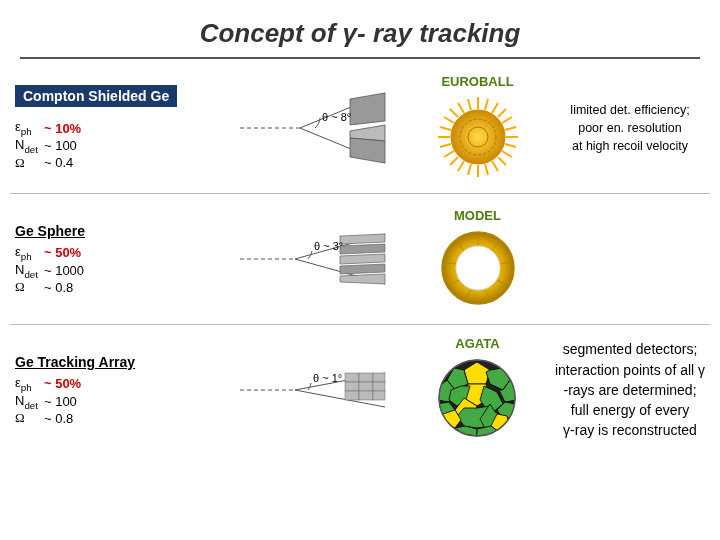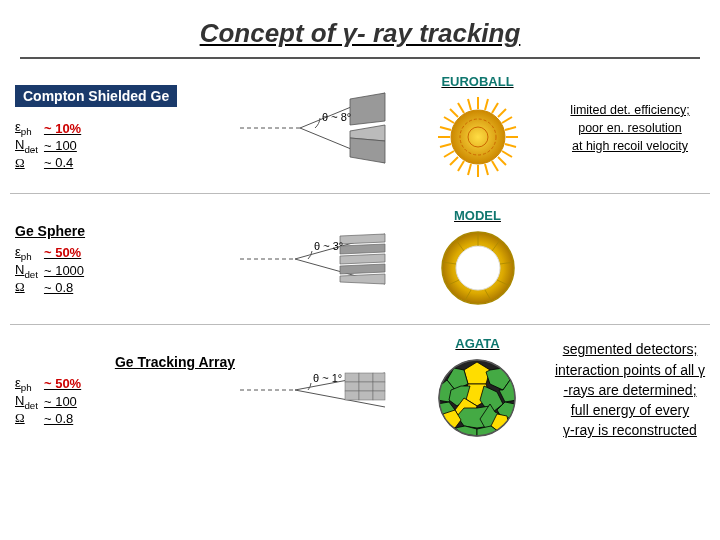--- a/index.html
+++ b/index.html
@@ -10,21 +10,20 @@
       font-family: Arial, sans-serif;
       overflow: hidden;
       position: relative;
     }
 
     .page {
       width: 720px;
       height: 379px;
       position: relative;
       background: #fff;
-      text-decoration: underline;
     }
 
     .title-section {
       text-align: center;
       padding: 18px 0 8px 0;
       border-bottom: 2px solid #555;
       margin: 0 20px;
     }
 
     .title {
@@ -68,21 +67,21 @@
       width: 135px;
       flex-shrink: 0;
       display: flex;
       flex-direction: column;
       align-items: center;
     }
 
     .ball-label {
       font-size: 13px;
       font-weight: bold;
-      color: #0f766e;
+      color: #4d7c0f;
       margin-bottom: 3px;
     }
 
     .right-panel {
       flex: 1;
       font-size: 12.5px;
       color: #000;
       text-align: center;
       line-height: 1.45;
       padding: 0 4px;
@@ -271,21 +270,21 @@
           </g>
         </svg>
       </div>
 
     </div>
 
     <hr class="row-separator">
 
     <div class="single-row">
       <div class="left-panel">
-        <div style="font-size:14px; font-weight:bold; text-decoration:underline; margin-bottom:5px; color:#000;text-align:right;">Ge Tracking Array</div>
+        <div style="font-size:14px; font-weight:bold; text-decoration:underline; margin-bottom:5px; color:#000;">Ge Tracking Array</div>
         <table style="font-size:13px; border-collapse:collapse;">
           <tbody>
               <tr>
             <td style="padding-right:6px;">ε<sub>ph</sub></td>
             <td class="red">~ 50%</td>
           </tr>
           <tr>
             <td style="padding-right:6px;">N<sub>det</sub></td>
             <td>~ 100</td>
           </tr>

